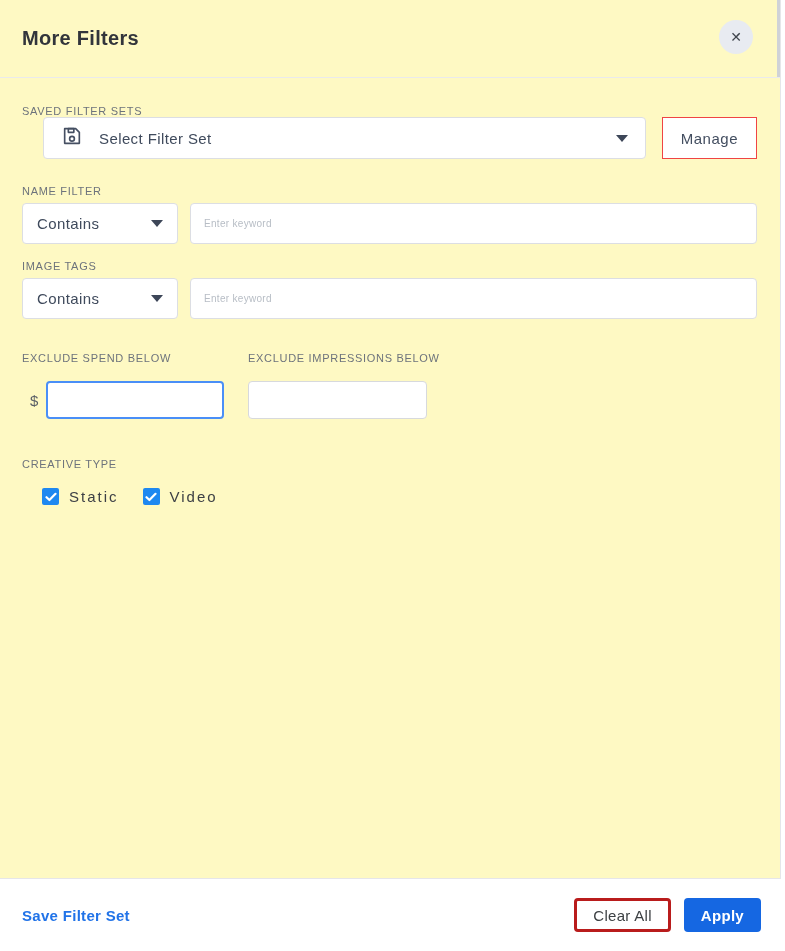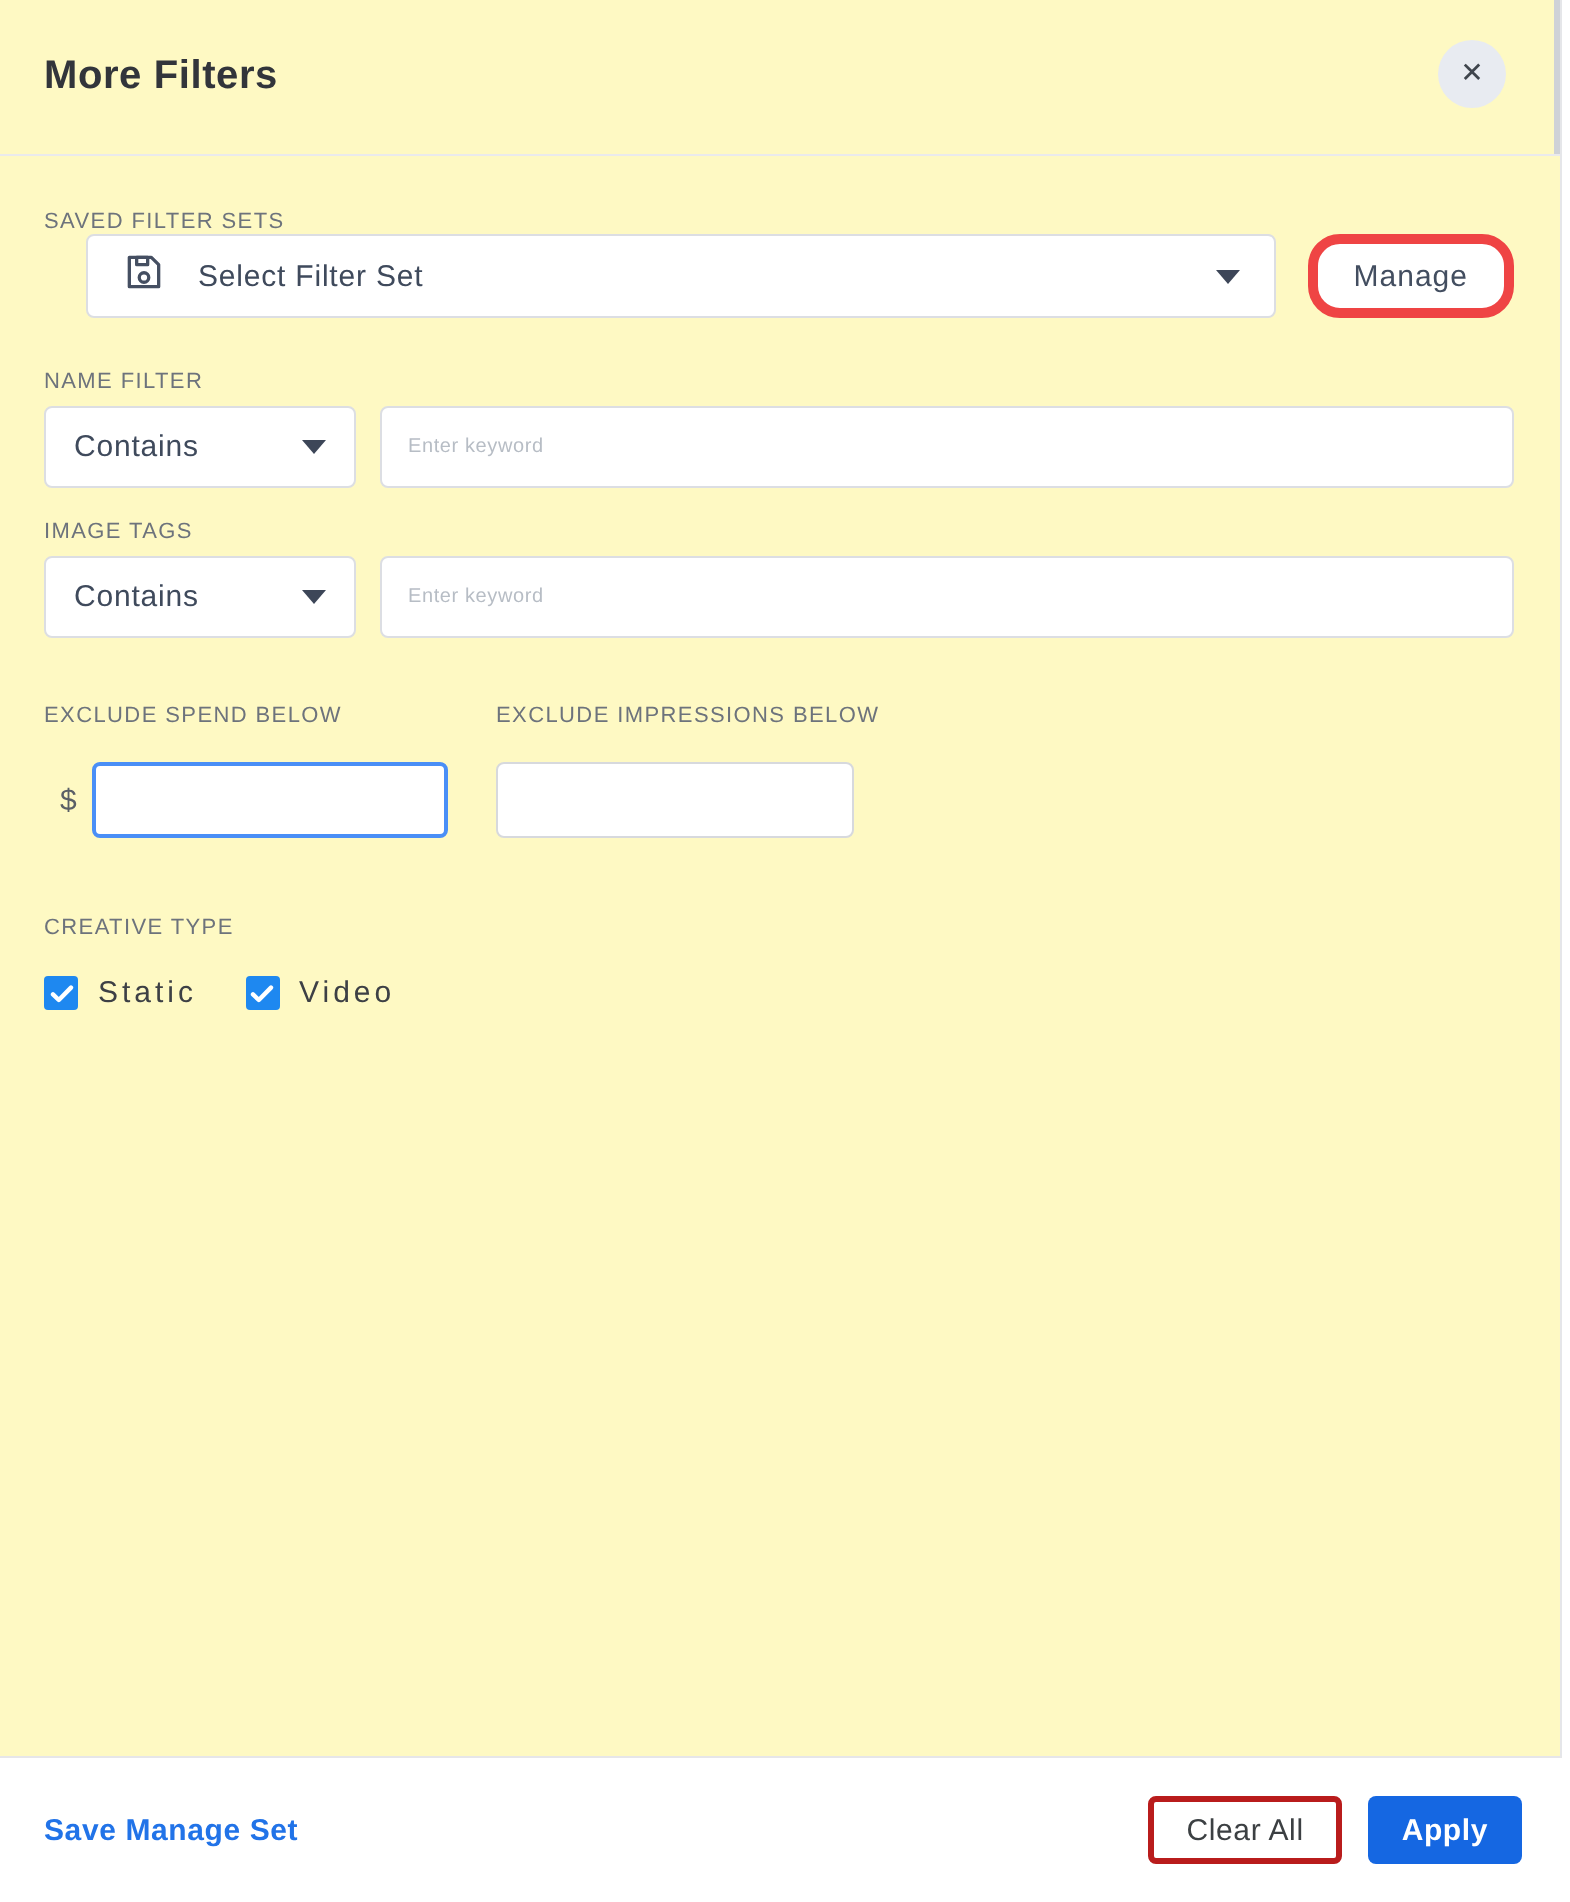--- a/index.html
+++ b/index.html
@@ -77,21 +77,21 @@
   .caret {
     margin-left: auto;
     width: 0; height: 0;
     border-left: 6px solid transparent;
     border-right: 6px solid transparent;
     border-top: 7px solid #3d4658;
   }
   .manage-btn {
     margin-left: 16px;
     height: 42px; padding: 0 18px;
-    border: 5px solid #ef4444; border-radius: 16px;
+    border: 1px solid #ef4444; border-radius: 0;
     background: #fff; cursor: pointer;
     font-size: 15px; color: #434e60; letter-spacing: 0.5px;
     font-family: "Liberation Sans", sans-serif;
   }
   .operator-row { margin-top: 6px; }
   .operator-select {
     width: 156px; height: 41px; padding: 0 14px;
     flex: 0 0 auto;
   }
   .keyword-input {
@@ -122,21 +122,21 @@
     font-family: "Liberation Sans", sans-serif;
   }
   .impressions-input {
     width: 179px; height: 38px;
     margin-left: 24px;
     border: 1px solid #d7d9dd; border-radius: 4px;
     padding: 0 10px; outline: none;
     font-size: 15px; color: #333;
     font-family: "Liberation Sans", sans-serif;
   }
-  .checkbox-row { margin-top: 18px; display: flex; align-items: center; }
+  .checkbox-row { margin-top: 18px; display: flex; align-items: center; margin-left: 20px; }
   .check-item { display: flex; align-items: center; cursor: pointer; }
   .check-item + .check-item { margin-left: 24px; }
   .checkbox {
     width: 17px; height: 17px; border-radius: 2px;
     background: #1e88f0;
     display: flex; align-items: center; justify-content: center;
   }
   .checkbox svg { display: block; }
   .check-label {
     margin-left: 10px;
@@ -248,18 +248,18 @@
             <path d="M1.5 5.2 L4.4 8 L10.5 1.8"></path>
           </svg>
         </span>
         <span class="check-label">Video</span>
       </label>
     </div>
 
   </div>
 
   <div class="footer">
-    <a class="save-link">Save Manage Set</a>
+    <a class="save-link">Save Filter Set</a>
     <div class="footer-spacer"></div>
     <button class="clear-btn">Clear All</button>
     <button class="apply-btn">Apply</button>
   </div>
 </div>
 
 </body></html>

